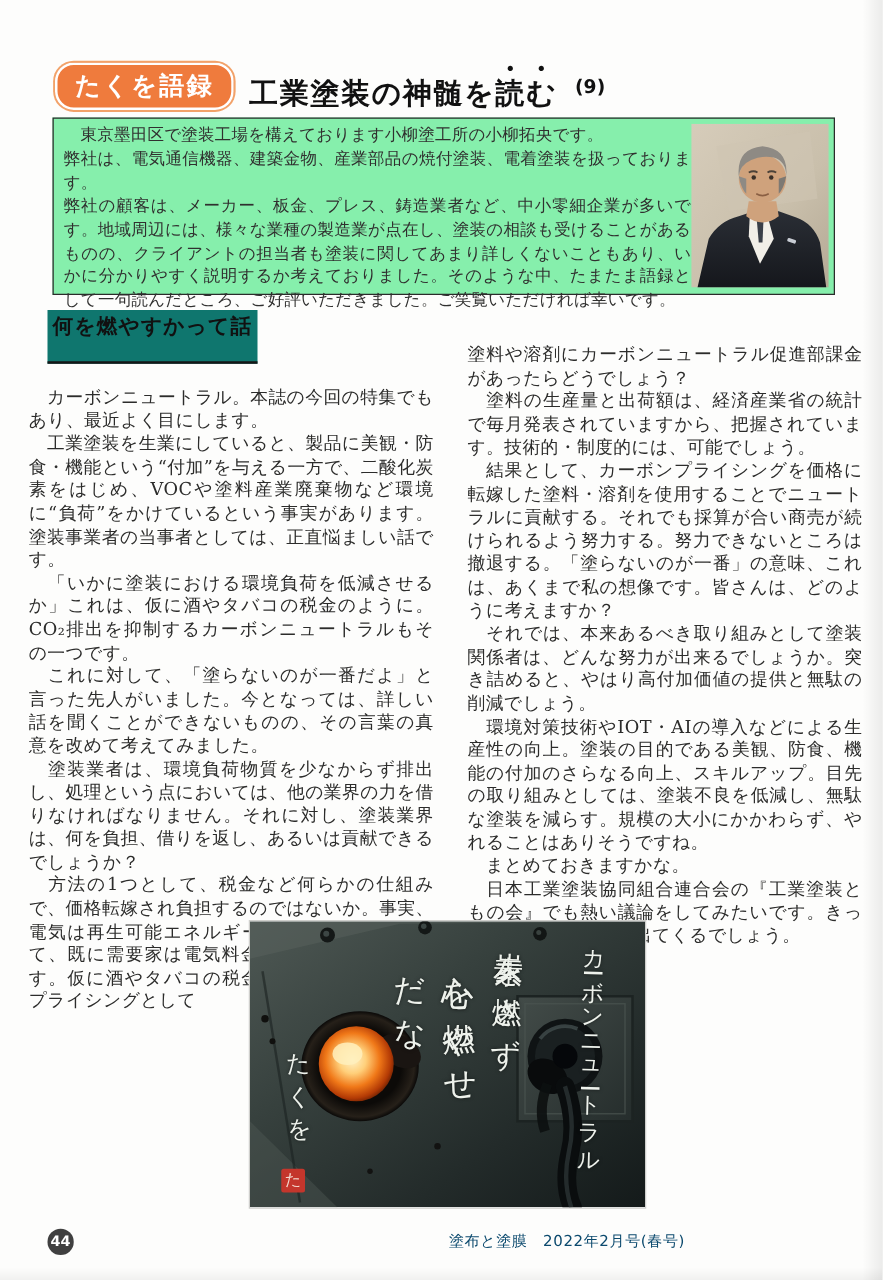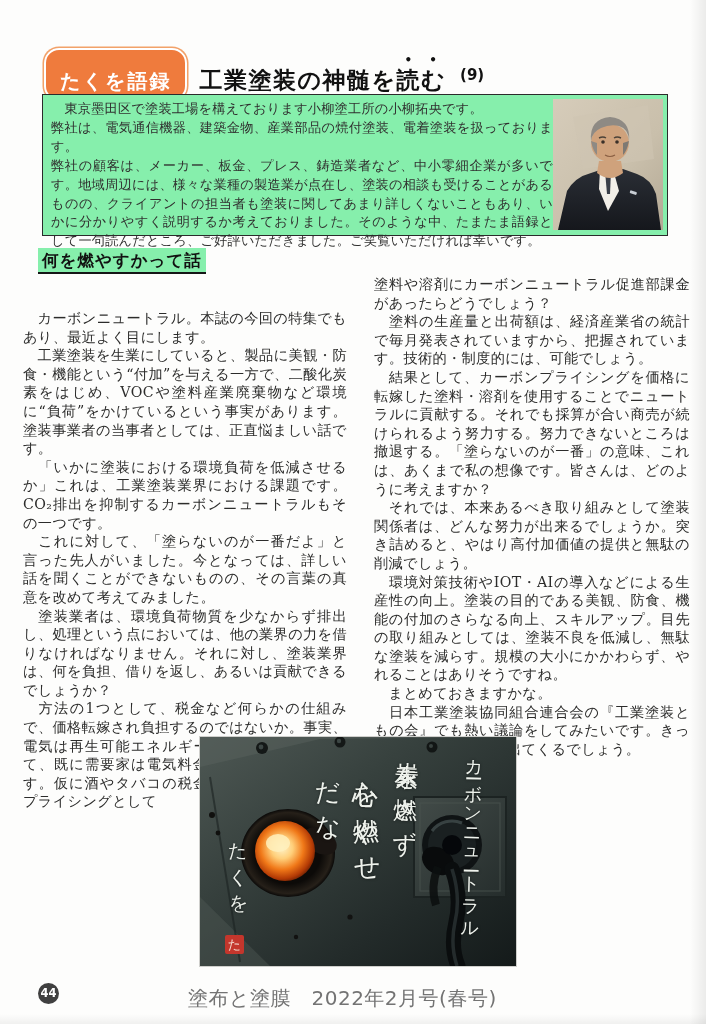--- a/index.html
+++ b/index.html
@@ -12,21 +12,21 @@
   .scan-edge-right{position:absolute;top:0;right:0;width:16px;height:100%;
     background:linear-gradient(to right,rgba(0,0,0,0),rgba(0,0,0,0.07));}
   .scan-edge-bottom{position:absolute;left:0;bottom:0;width:100%;height:10px;
     background:linear-gradient(to bottom,rgba(0,0,0,0),rgba(0,0,0,0.05));}
 
   
   .header{position:absolute;top:48px;left:44px;display:flex;align-items:center;gap:12px;
     font-family:"DejaVu Sans","Liberation Sans",sans-serif;}
   .badge{
     background:#ef7b3d;color:#fff;font-weight:bold;font-size:20px;letter-spacing:2px;
-    padding:20px 16px 6px;border-radius:15px;
+    padding:5px 16px 6px;border-radius:15px;
     box-shadow:inset 0 0 0 2px #fff, 0 0 0 1.5px #f2a269;
   }
   .title{font-size:23px;font-weight:bold;color:#111;letter-spacing:1.5px;text-align:center;}
   .title .emph{-webkit-text-emphasis:filled dot;text-emphasis:filled dot;
     -webkit-text-emphasis-position:over right;text-emphasis-position:over right;}
   .issue-no{font-size:15px;font-weight:bold;color:#111;margin-left:2px;}
 
   
   .intro-box{
     position:absolute;top:94px;left:42px;width:626px;height:142px;
@@ -38,22 +38,22 @@
     text-align:justify;color:#30302f;
   }
   .intro-text p{margin:0;}
   .portrait{position:absolute;top:4px;right:4px;width:110px;height:131px;display:block;}
 
   
   .section-heading{
     position:absolute;top:248px;left:38px;
     font-family:"DejaVu Sans","Liberation Sans",sans-serif;
     font-size:16.5px;font-weight:bold;color:#111;letter-spacing:1px;
-    background:#86efac;border-bottom:2.5px solid #161616;
-    padding:2px 4px 0;display:inline-block;
+    background:#0f766e;border-bottom:2.5px solid #161616;
+    padding:2px 4px 17px;display:inline-block;
   }
 
   
   .col{position:absolute;font-size:14.2px;line-height:18.6px;letter-spacing:0.35px;
     text-align:justify;color:#2c2c2b;margin-top:27px;}
   .col p{margin:0;}
   .col-left{top:282px;left:23px;width:324px;}
   .col-right{top:248px;left:374px;width:316px;}
   .hashtag{margin-top:46px !important;letter-spacing:1px;}
 
@@ -77,23 +77,23 @@
     font-family:"DejaVu Sans","Liberation Sans",sans-serif;
   }
 
   
   .page-circle{
     position:absolute;top:983px;left:38px;width:21px;height:21px;border-radius:50%;
     background:#404040;color:#fff;font-family:"DejaVu Sans","Liberation Sans",sans-serif;
     font-size:11.5px;font-weight:bold;line-height:21px;text-align:center;
   }
   .journal-line{
-    position:absolute;top:985px;left:188px;width:360px;text-align:left;
-    font-family:"DejaVu Sans","Liberation Sans",sans-serif;
-    font-size:20px;color:#737373;letter-spacing:0.5px;
+    position:absolute;top:985px;left:188px;width:360px;text-align:right;
+    font-family:"DejaVu Sans","Liberation Sans",sans-serif;
+    font-size:12px;color:#0c4a6e;letter-spacing:0.5px;
   }
 </style>
 </head>
 <body>
 
 <div class="page">
 
   <div class="header">
     <span class="badge">たくを語録</span>
     <span class="title"><span>工業塗装の神髄を</span><span class="emph">読む</span></span>
@@ -135,21 +135,21 @@
       <path d="M52 56 Q57 59 62 56" stroke="#8a5f43" stroke-width="1.2" fill="none"></path>
       <rect x="77" y="92" width="7" height="3" rx="1" transform="rotate(18 80 93)" fill="#c8cdd4"></rect>
     </svg>
   </div>
 
   <div class="section-heading">何を燃やすかって話</div>
 
   <div class="col col-left">
     <p>　カーボンニュートラル。本誌の今回の特集でもあり、最近よく目にします。</p>
     <p>　工業塗装を生業にしていると、製品に美観・防食・機能という“付加”を与える一方で、二酸化炭素をはじめ、VOCや塗料産業廃棄物など環境に“負荷”をかけているという事実があります。塗装事業者の当事者としては、正直悩ましい話です。</p>
-    <p>　「いかに塗装における環境負荷を低減させるか」これは、工業塗装業界における課題です。CO₂排出を抑制するカーボンニュートラルもその一つです。</p>
+    <p>　「いかに塗装における環境負荷を低減させるか」これは、仮に酒やタバコの税金のように。CO₂排出を抑制するカーボンニュートラルもその一つです。</p>
     <p>　これに対して、「塗らないのが一番だよ」と言った先人がいました。今となっては、詳しい話を聞くことができないものの、その言葉の真意を改めて考えてみました。</p>
     <p>　塗装業者は、環境負荷物質を少なからず排出し、処理という点においては、他の業界の力を借りなければなりません。それに対し、塗装業界は、何を負担、借りを返し、あるいは貢献できるでしょうか？</p>
     <p>　方法の1つとして、税金など何らかの仕組みで、価格転嫁され負担するのではないか。事実、電気は再生可能エネルギー発電促進部課金として、既に需要家は電気料金で一部負担しています。仮に酒やタバコの税金のように、カーボンプライシングとして</p>
   </div>
 
   <div class="col col-right">
     <p>塗料や溶剤にカーボンニュートラル促進部課金があったらどうでしょう？</p>
     <p>　塗料の生産量と出荷額は、経済産業省の統計で毎月発表されていますから、把握されています。技術的・制度的には、可能でしょう。</p>
     <p>　結果として、カーボンプライシングを価格に転嫁した塗料・溶剤を使用することでニュートラルに貢献する。それでも採算が合い商売が続けられるよう努力する。努力できないところは撤退する。「塗らないのが一番」の意味、これは、あくまで私の想像です。皆さんは、どのように考えますか？</p>
     <p>　それでは、本来あるべき取り組みとして塗装関係者は、どんな努力が出来るでしょうか。突き詰めると、やはり高付加価値の提供と無駄の削減でしょう。</p>

